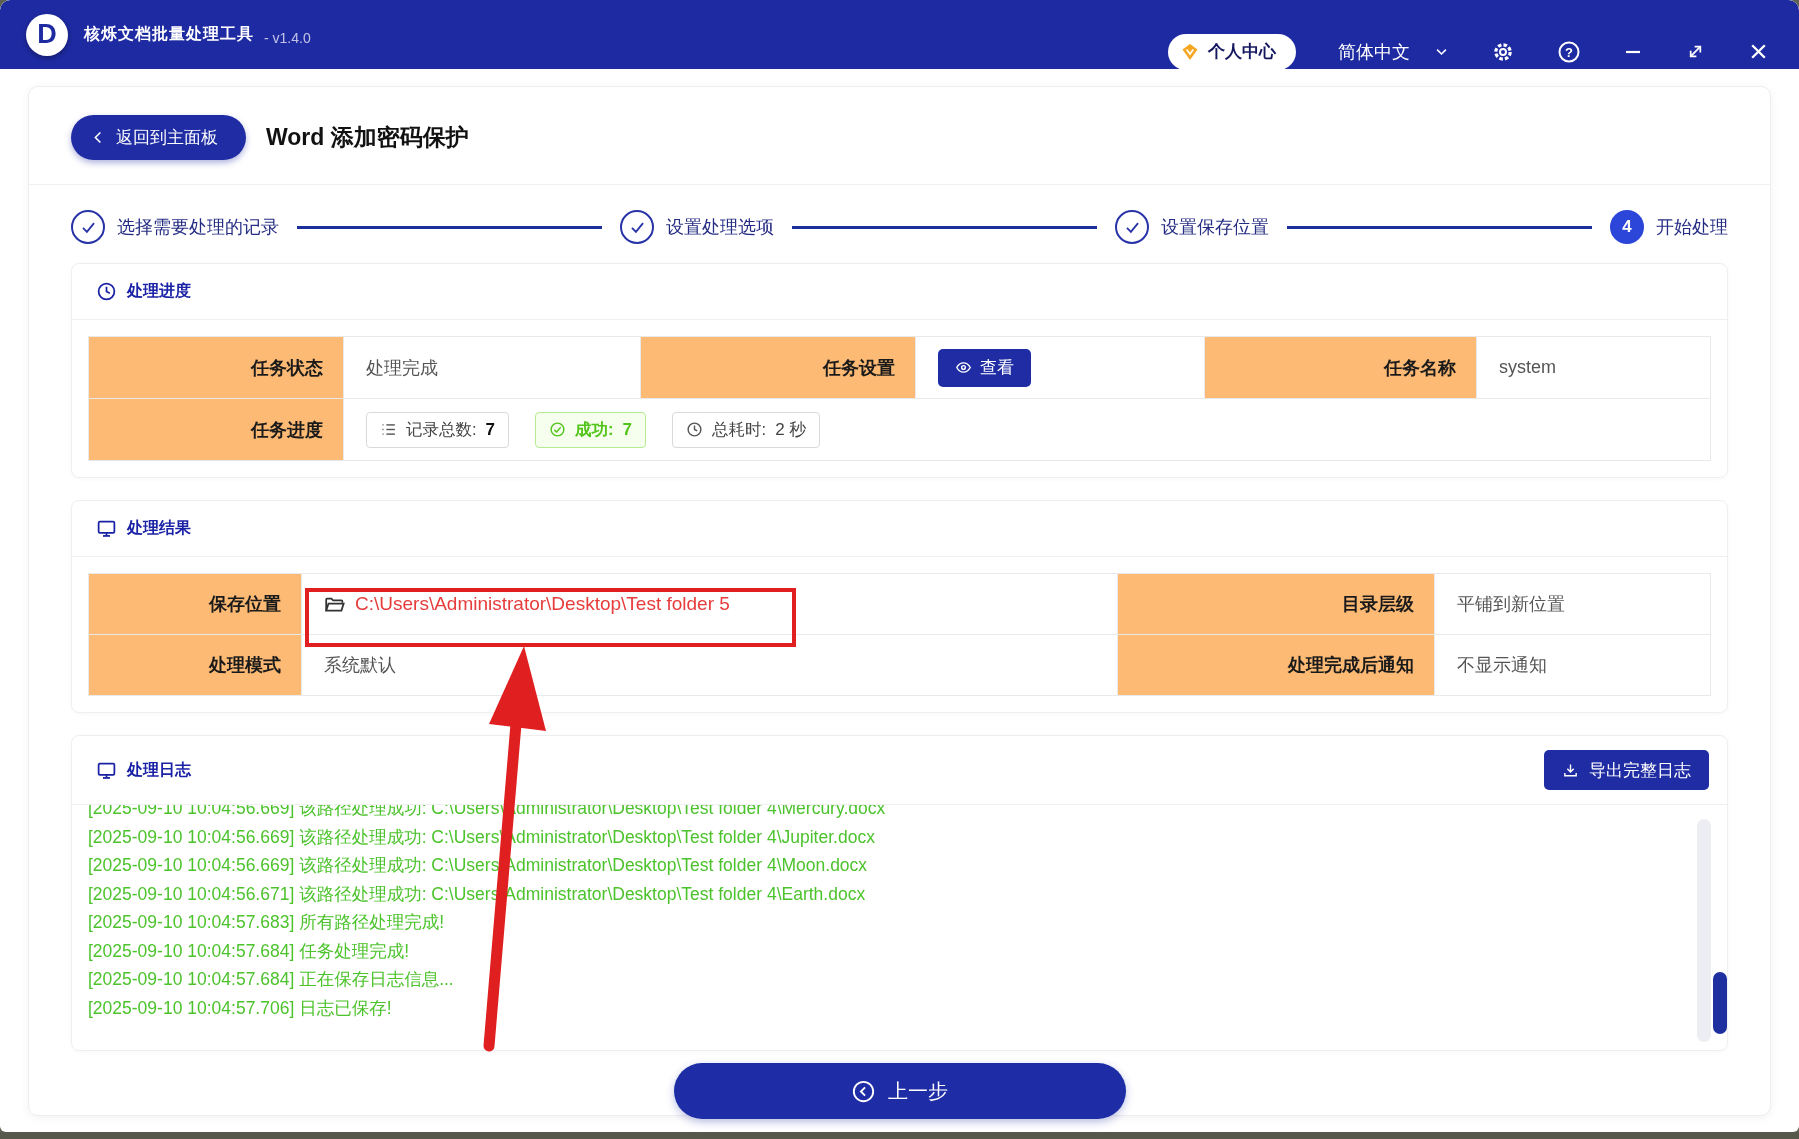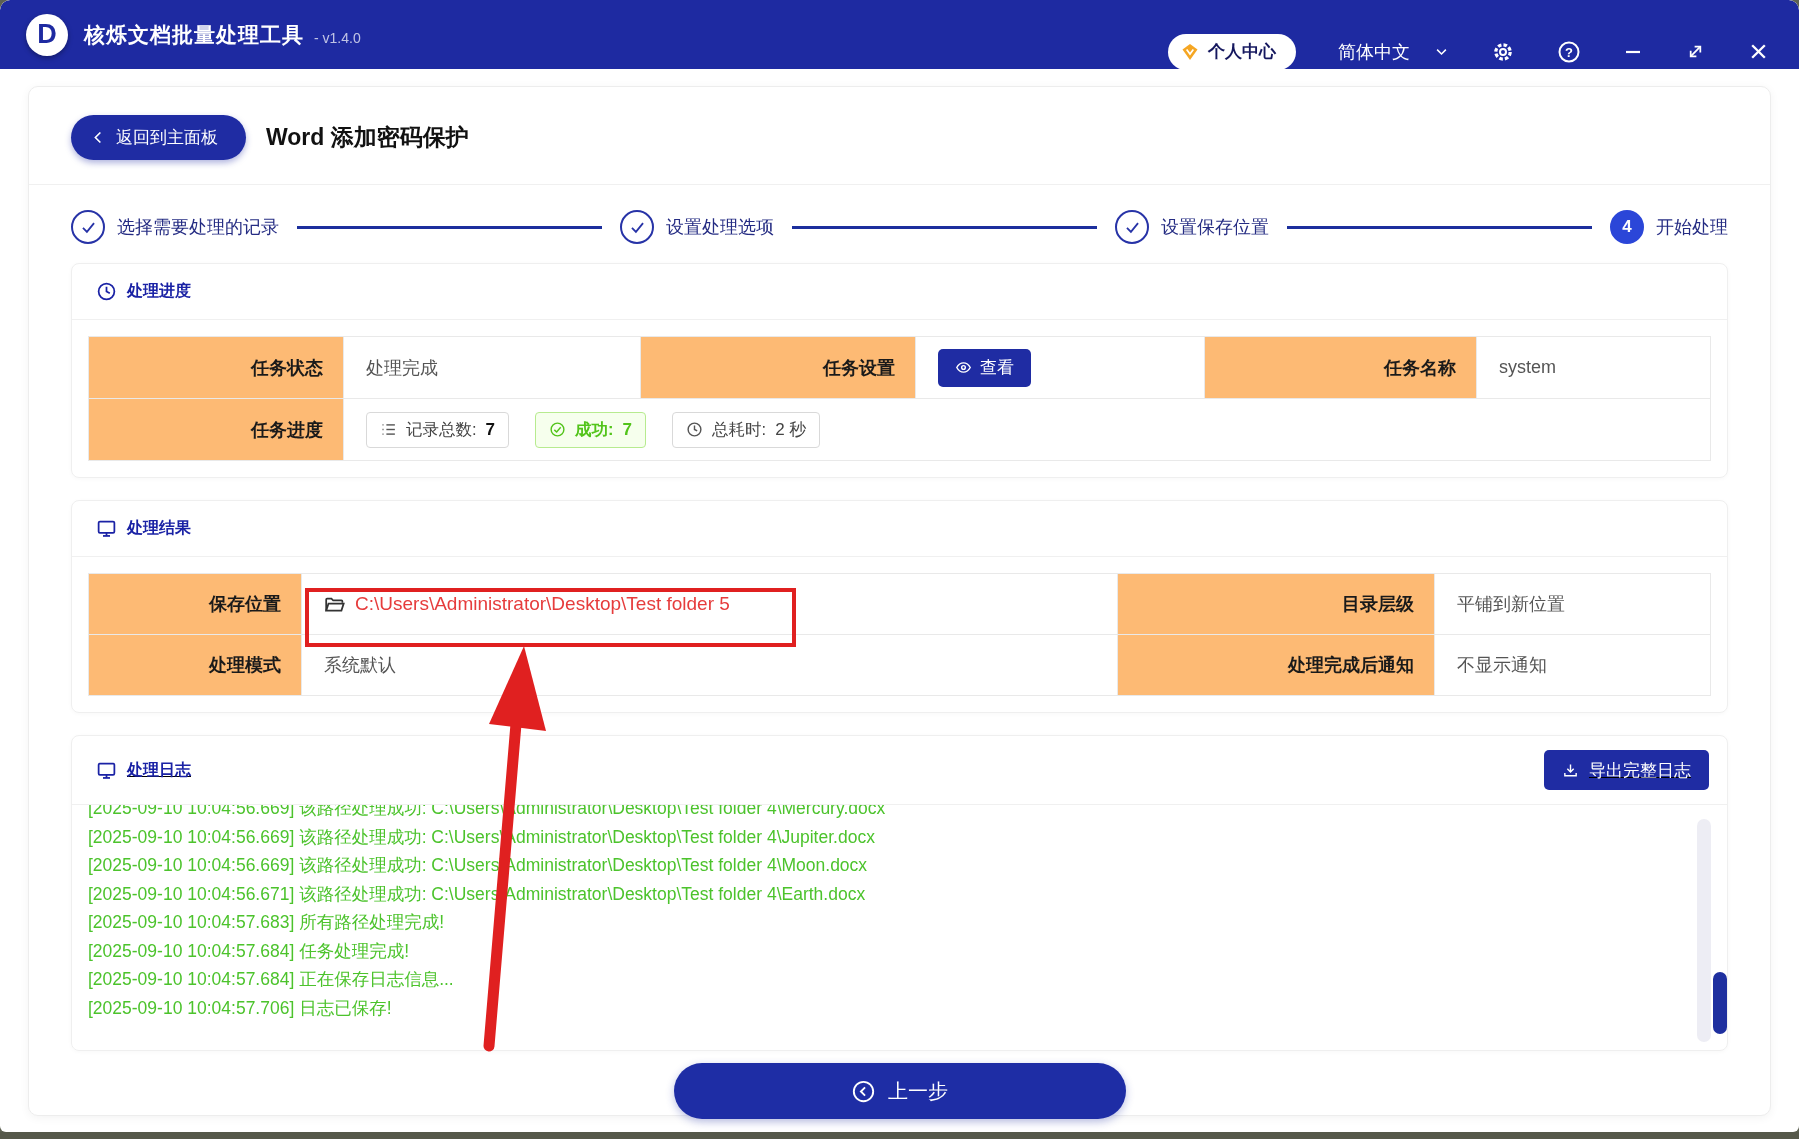--- a/index.html
+++ b/index.html
@@ -7,21 +7,21 @@
     font-family:"Liberation Sans","DejaVu Sans",sans-serif; background:#5d6152; }
   .window { position:absolute; left:0; top:0; width:1799px; height:1132px;
     background:#fff; border-radius:10px 10px 6px 6px; overflow:hidden; }
 
   
   .titlebar { height:69px; background:#1e2aa1; display:flex; align-items:center;
     padding:0 30px 0 26px; border-radius:10px 10px 0 0; }
   .logo { width:42px; height:42px; border-radius:50%; background:#fff; display:flex;
     align-items:center; justify-content:center; font-weight:bold; font-size:27px;
     color:#1e2aa1; box-shadow:0 2px 5px rgba(0,0,0,.35); }
-  .app-title { color:#fff; font-size:21px; font-weight:bold; margin-left:16px; letter-spacing:1px;}
+  .app-title { color:#fff; font-size:16px; font-weight:bold; margin-left:16px; letter-spacing:1px;}
   .version { color:rgba(255,255,255,.72); font-size:14px; margin-left:10px; margin-top:6px;}
   .tb-right { margin-left:auto; display:flex; align-items:center; gap:42px;margin-top:34px; }
   .vip-pill { background:#fff; height:36px; border-radius:18px; display:flex; align-items:center;
     gap:8px; padding:0 20px 0 12px; font-size:17px; color:#14175e; font-weight:bold; cursor:pointer;}
   .lang { color:#fff; font-size:18px; display:flex; align-items:center; gap:24px; cursor:pointer;}
   .tb-icon { color:#fff; display:flex; align-items:center; cursor:pointer; }
 
   
   .card { position:absolute; left:28px; right:28px; top:86px; bottom:16px;
     background:#fff; border:1px solid #ededed; border-radius:10px;
@@ -73,21 +73,21 @@
   .badge.success b { color:#52c41a; }
   .badge.time b { font-weight:normal; color:#444; }
   .badge .bicon { display:flex; color:#555; }
   .badge.success .bicon { color:#52c41a; }
 
   .path-red { color:#e63c3c; font-size:19px; }
   .folder-ic { color:#333; display:flex; }
 
   
   .log-head { display:flex; align-items:center; gap:10px; padding:14px 18px 14px 24px;
-    border-bottom:1px solid #f0f0f0;text-decoration:underline; }
+    border-bottom:1px solid #f0f0f0; }
   .export-btn { margin-left:auto; background:#1f2ca3; color:#fff; border:none; border-radius:5px;
     height:40px; padding:0 18px; font-size:17px; display:flex; align-items:center; gap:10px; cursor:pointer;}
   .log-area { position:relative; height:245px; overflow:hidden; }
   .log-lines { padding:0 60px 0 16px; margin-top:-11px; }
   .log-line { color:#4cc32c; font-size:17.5px; line-height:28.5px; white-space:nowrap; }
   .scroll-track { position:absolute; right:16px; top:14px; bottom:8px; width:14px;
     background:#ededf4; border-radius:7px; }
   .scroll-thumb { position:absolute; right:0; bottom:16px; width:14px; height:62px;
     background:#1e2f9f; border-radius:7px; cursor:grab; }
 

